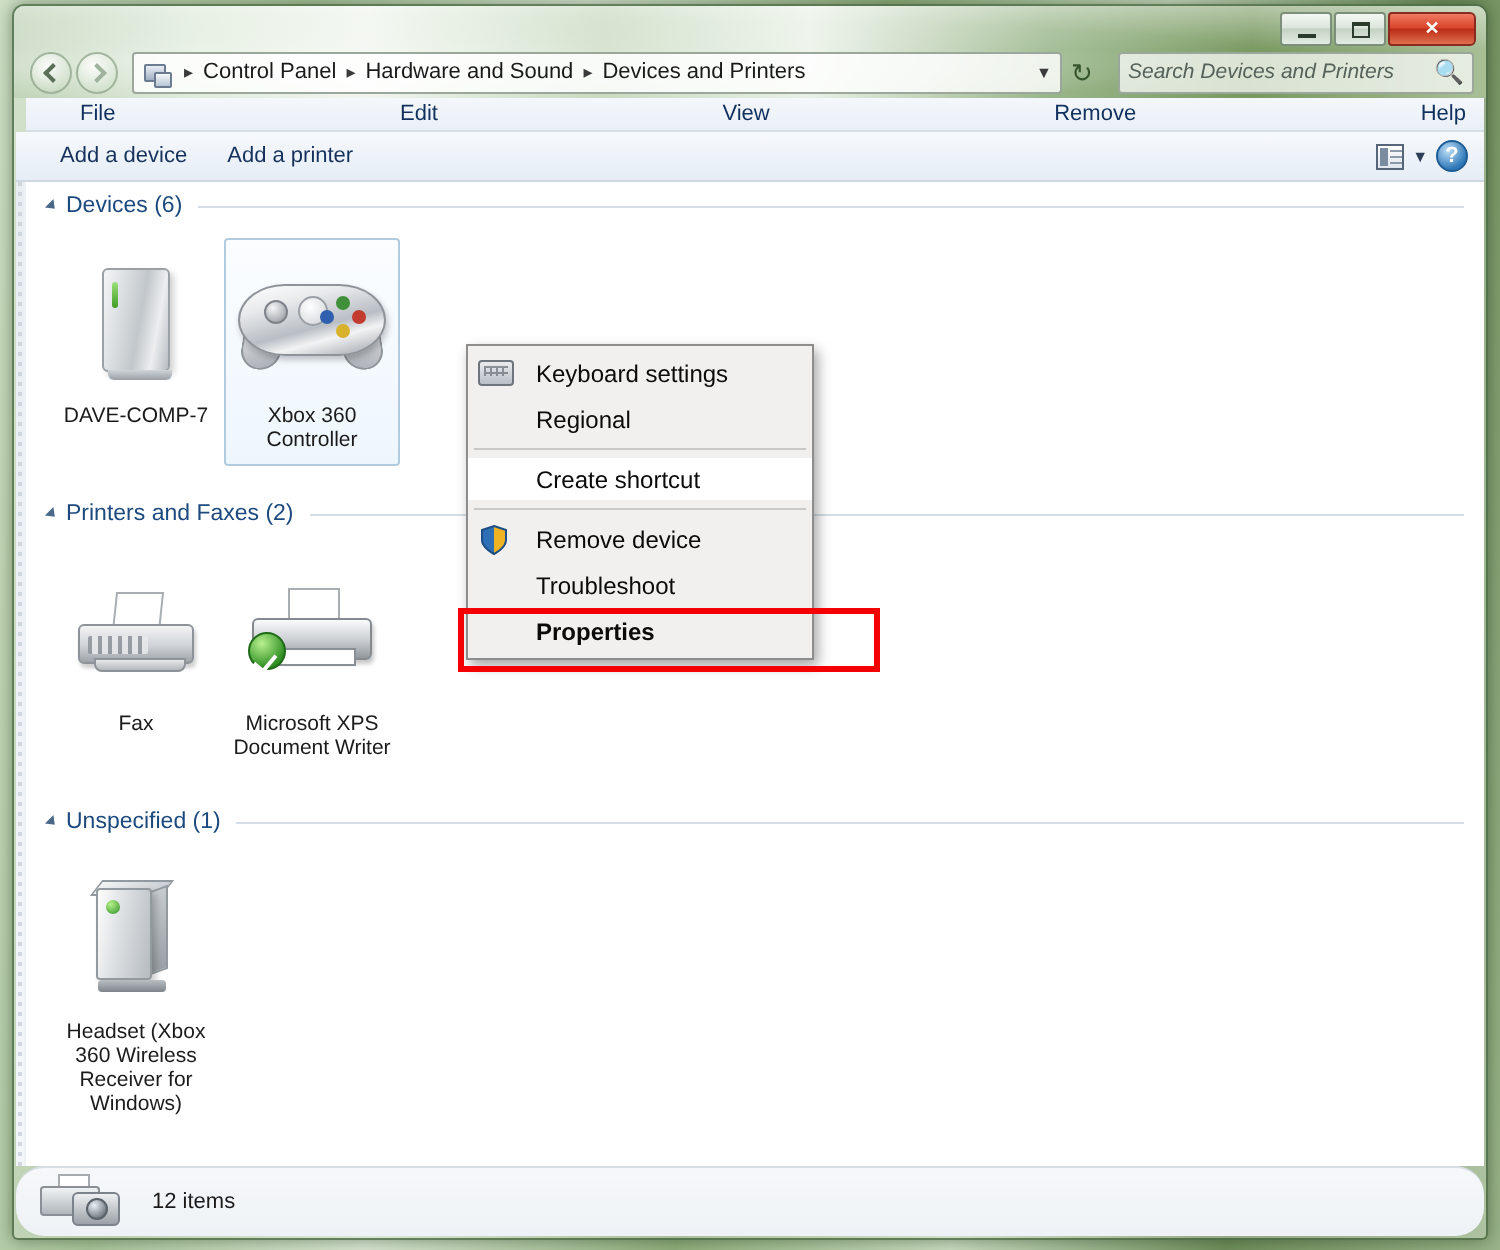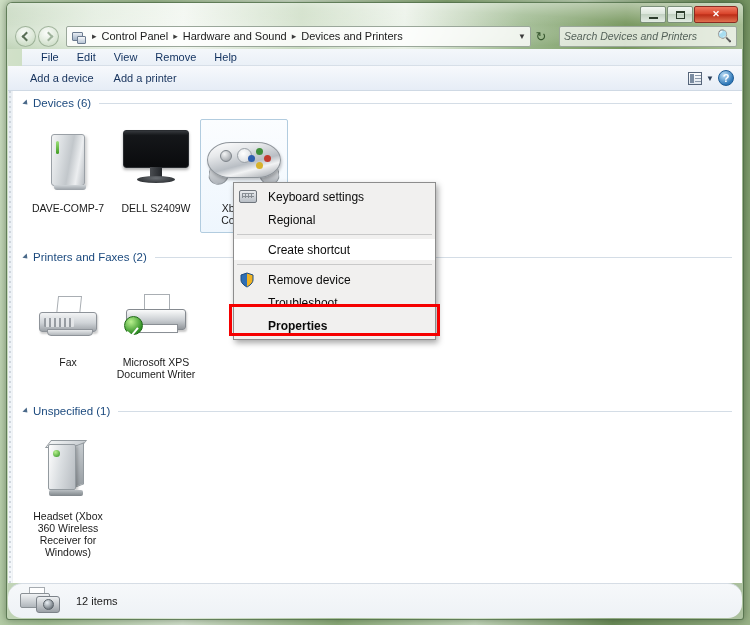--- a/index.html
+++ b/index.html
@@ -81,25 +81,25 @@
     width:178px; height:21px; margin:0 6px 0 8px;
     background:rgba(255,255,255,.72);
     border:1px solid #9aa79a; border-radius:2px;
     display:flex; align-items:center; padding:0 4px;
   }
   #searchbox .ph { flex:1; font-size:10.5px; font-style:italic; color:#55625a; }
   #searchbox .mag { font-size:12px; color:#2f5aa8; }
 
   
   #menubar {
-    position:absolute; left:15px; top:46px; right:1px; height:17px;
+    position:absolute; left:6px; top:46px; right:1px; height:17px;
     background:linear-gradient(180deg,#f4f7fb,#eaf0f7);
     border-bottom:1px solid #d7dfe8;
-    display:flex; align-items:center; padding-left:10px;
-    font-size:11px; color:#10305e;
+    display:flex; align-items:center; padding-left:18px;
+    font-size:11px; color:#10305e;justify-content:space-between;
   }
   #menubar .mi { padding:0 9px; }
 
   
   #toolbar {
     position:absolute; left:1px; top:63px; right:1px; height:25px;
     background:linear-gradient(180deg,#f7f9fc 0%,#eef3f9 50%,#e6edf6 100%);
     border-bottom:1px solid #cfd9e4;
     display:flex; align-items:center; padding-left:12px;
     font-size:11px; color:#16325c;
@@ -199,21 +199,21 @@
     background:linear-gradient(90deg,#f2f4f5,#c9ced2);border:1px solid #939a9f;}
   .ico-box .s{position:absolute;left:27px;top:4px;width:9px;height:42px;transform:skewY(-20deg);
     background:linear-gradient(180deg,#c6cbcf,#9aa0a5);border:1px solid #939a9f;}
   .ico-box .led{position:absolute;left:5px;top:10px;width:7px;height:7px;border-radius:50%;
     background:radial-gradient(circle at 35% 30%,#b6f18c,#2f8f23);}
   .ico-box .foot{position:absolute;left:1px;bottom:-2px;width:34px;height:6px;border-radius:2px;
     background:linear-gradient(180deg,#b9bec2,#7f858a);}
 
   
   #ctxmenu {
-    position:absolute; left:226px; top:179px; width:203px;
+    position:absolute; left:226px; top:169px; width:174px;
     background:#f1f0ef; border:1px solid #8d8d8d;
     box-shadow:2px 3px 6px rgba(0,0,0,.35);
     padding:2px 0; font-size:12px; color:#0b0b0b; z-index:30;
   }
   #ctxmenu .row { height:23px; display:flex; align-items:center; padding-left:6px; position:relative; }
   #ctxmenu .row .ilabel { padding-left:28px; }
   #ctxmenu .row.hover { background:#ffffff; border-top:1px solid #f1f0ef; border-bottom:1px solid #f1f0ef;}
   #ctxmenu .row.bold .ilabel { font-weight:bold; }
   #ctxmenu .sep { height:1px; margin:3px 3px 3px 3px; background:#c9c9c9; }
   .icon-kb { position:absolute; left:5px; top:5px; width:18px; height:13px; border-radius:2px;
@@ -314,30 +314,20 @@
         <span class="tri"></span>
         <span>Devices (6)</span>
         <span class="line"></span>
       </div>
       <div class="grid">
         <div class="tile">
           <div class="art">
               <div class="ico-pc"></div>
             </div>
           <div class="cap">DAVE-COMP-7</div>
-        </div>
-        <div class="tile">
-          <div class="art">
-            <div class="ico-mon">
-                <div class="scr"></div>
-                <div class="neck"></div>
-                <div class="base"></div>
-              </div>
-          </div>
-          <div class="cap">DELL S2409W</div>
         </div>
         <div class="tile selected">
           <div class="art">
             <div class="ico-pad">
               <div class="lgrip"></div>
                 <div class="rgrip"></div>
                 <div class="body"></div>
               <div class="stick"></div>
                 <div class="ring"></div>
               <div class="b1"></div>

